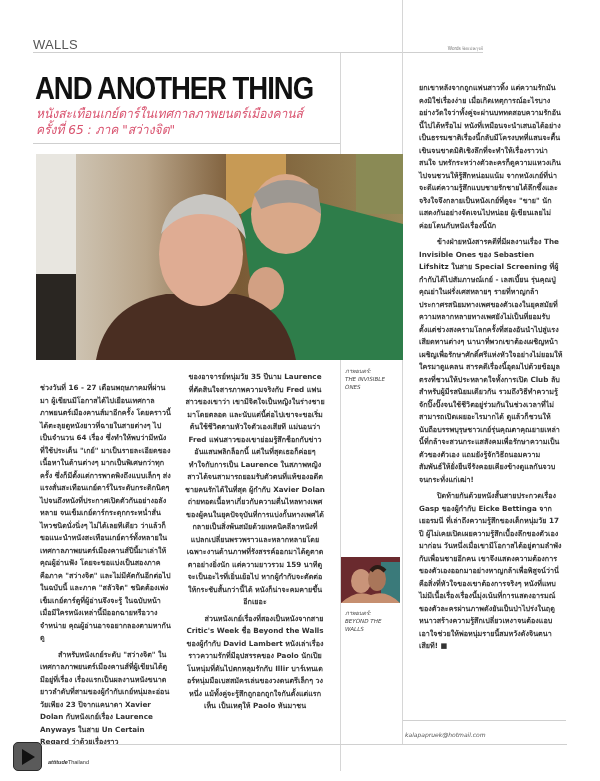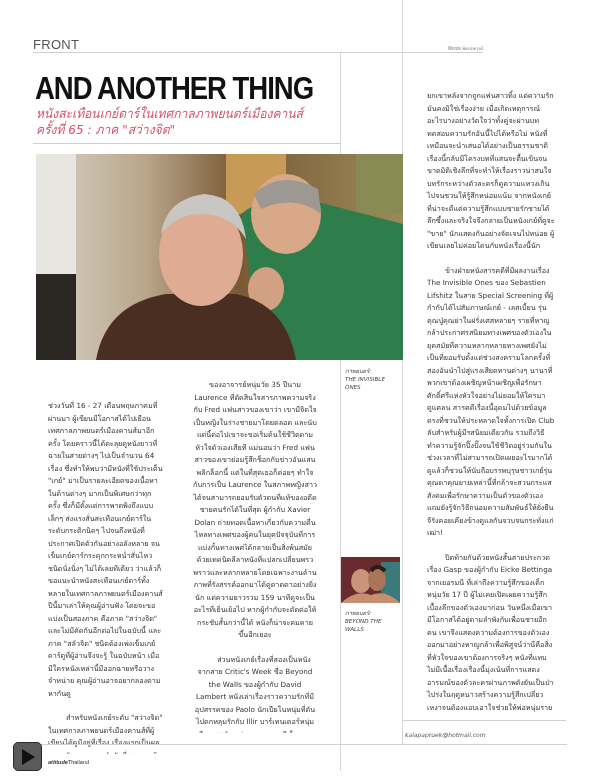--- a/index.html
+++ b/index.html
@@ -13,39 +13,39 @@
     .vrule { position: absolute; width: 1px; background: #d6d6d6; }
 
     .title { position: absolute; left: 35px; top: 72px; font-family: "Liberation Sans", sans-serif; font-weight: bold; font-size: 32px; letter-spacing: -1.2px; transform: scaleX(0.86); transform-origin: left top; color: #111; line-height: 1; white-space: nowrap; }
     .subtitle { position: absolute; left: 36px; top: 106px; font-family: "DejaVu Sans", sans-serif; font-style: italic; font-size: 13px; color: #d9536f; line-height: 16px; transform: scaleX(0.93); transform-origin: left top; white-space: nowrap; }
     .title-rule { position: absolute; left: 33px; top: 143px; width: 307px; height: 1px; background: #cfcfcf; }
 
     .photo { position: absolute; left: 36px; top: 154px; width: 367px; height: 206px; overflow: hidden; background: #6b5a45; }
     .photo svg { display: block; }
 
     .body-col { position: absolute; font-family: "DejaVu Sans", sans-serif; font-size: 7.2px; line-height: 12.5px; color: #333; text-align: left; }
-    .body-col p { margin: 12px; }
+    .body-col p { margin: 4px; font-weight: bold; }
     .body-col p.indent { text-indent: 18px; }
 
     .caption { position: absolute; font-family: "DejaVu Sans", sans-serif; font-style: italic; font-size: 5.6px; line-height: 8px; color: #444; text-transform: uppercase; }
 
     .thumb { position: absolute; left: 341px; top: 557px; width: 59px; height: 46px; overflow: hidden; background: #5a2a2a; }
 
     .email-rule { position: absolute; left: 403px; top: 720px; width: 163px; height: 1px; background: #d0d0d0; }
     .email { position: absolute; left: 405px; top: 731px; font-family: "DejaVu Sans", sans-serif; font-style: italic; font-size: 6px; color: #555; }
     .bottom-rule { position: absolute; left: 33px; top: 744px; width: 534px; height: 1px; background: #d0d0d0; }
 
     .play-btn { position: absolute; left: 13px; top: 742px; width: 29px; height: 29px; border-radius: 5px; background: #5a5a5a; border: 1.5px solid #2b2b2b; display: flex; align-items: center; justify-content: center; }
     .footer-brand { position: absolute; left: 48px; top: 759px; font-family: "Liberation Sans", sans-serif; font-size: 5.5px; color: #333; }
     .footer-brand b { font-weight: bold; font-style: italic; }
   </style>
 </head>
 <body>
 
-<div class="header-section">FRONT</div>
+<div class="header-section">WALLS</div>
 <div class="header-credit">Words ฟิตเปลกุรย์</div>
 <div class="header-rule"></div>
 
 <div class="vrule" style="left:340px; top:53px; height:718px;"></div>
 <div class="vrule" style="left:402px; top:0px; height:744px;"></div>
 
 <div class="title">AND ANOTHER THING</div>
 <div class="subtitle">
   <div>หนังสะเทือนเกย์ดาร์ในเทศกาลภาพยนตร์เมืองคานส์</div>
   <div>ครั้งที่ 65 : ภาค "สว่างจิต"</div>
@@ -92,21 +92,21 @@
     <ellipse cx="36" cy="22" rx="9" ry="12" fill="#a9765a"></ellipse>
     <path d="M0 46 Q15 32 30 38 Q45 32 59 46 Z" fill="#c68f70"></path>
     <path d="M30 14 Q36 6 44 14" stroke="#2a1c16" stroke-width="4" fill="none"></path>
   </svg>
 </div>
 <div class="caption" style="left:345px; top:609px; width:55px;">
   <div style="text-transform:none;">ภาพยนตร์:</div>
   <div>BEYOND THE WALLS</div>
 </div>
 
-<div class="body-col" style="left:36px; top:388px; width:139px; height:366px; overflow:hidden;">
+<div class="body-col" style="left:36px; top:378px; width:139px; height:366px; overflow:hidden;">
   <p>ช่วงวันที่ 16 - 27 เดือนพฤษภาคมที่ผ่านมา ผู้เขียนมีโอกาสได้ไปเยือนเทศกาลภาพยนตร์เมืองคานส์มาอีกครั้ง โดยคราวนี้ได้ตะลุยดูหนังยาวที่ฉายในสายต่างๆ ไปเป็นจำนวน 64 เรื่อง ซึ่งทำให้พบว่ามีหนังที่ใช้ประเด็น "เกย์" มาเป็นรายละเอียดของเนื้อหาในด้านต่างๆ มากเป็นพิเศษกว่าทุกครั้ง ซึ่งก็มีตั้งแต่การพาดพิงถึงแบบเล็กๆ ส่งแรงสั่นสะเทือนเกย์ดาร์ในระดับกระดิกนิดๆ ไปจนถึงหนังที่ประกาศเปิดตัวกันอย่างอลังหลาย จนเข็มเกย์ดาร์กระดุกกระหน่ำสั่นไหวชนิดนั่งนิ่งๆ ไม่ได้เลยทีเดียว ว่าแล้วก็ขอแนะนำหนังสะเทือนเกย์ดาร์ทั้งหลายในเทศกาลภาพยนตร์เมืองคานส์ปีนี้มาเล่าให้คุณผู้อ่านฟัง โดยจะขอแบ่งเป็นสองภาค คือภาค "สว่างจิต" และไม่มีคัตกันอีกต่อไปในฉบับนี้ และภาค "สลัวจิต" ชนิดต้องเพ่งเข็มเกย์ดาร์ดูที่ผู้อ่านจึงจะรู้ ในฉบับหน้า เมื่อมีใครหนังเหล่านี้มีออกฉายหรือวางจำหน่าย คุณผู้อ่านอาจอยากลองตามหากันดู</p>
   <p class="indent">สำหรับหนังเกย์ระดับ "สว่างจิต" ในเทศกาลภาพยนตร์เมืองคานส์ที่ผู้เขียนได้ดูมีอยู่ที่เรื่อง เรื่องแรกเป็นผลงานหนังขนาดยาวลำดับที่สามของผู้กำกับเกย์หนุ่มละอ่อนวัยเพียง 23 ปีจากแคนาดา Xavier Dolan กับหนังเกย์เรื่อง Laurence Anyways ในสาย Un Certain Regard ว่าด้วยเรื่องราว</p>
 </div>
 
 <div class="body-col" style="left:181px; top:367px; width:148px; height:366px; overflow:hidden;text-align:center;">
   <p>ของอาจารย์หนุ่มวัย 35 ปีนาม Laurence ที่ตัดสินใจสารภาพความจริงกับ Fred แฟนสาวของเขาว่า เขามีจิตใจเป็นหญิงในร่างชายมาโดยตลอด และนับแต่นี้ต่อไปเขาจะขอเริ่มต้นใช้ชีวิตตามหัวใจตัวเองเสียที แม่นอนว่า Fred แฟนสาวของเขาย่อมรู้สึกช็อกกับข่าวอันแสนพลิกล็อกนี้ แต่ในที่สุดเธอก็ค่อยๆ ทำใจกับการเป็น Laurence ในสภาพหญิงสาวได้จนสามารถยอมรับตัวตนที่แท้ของอดีตชายคนรักได้ในที่สุด ผู้กำกับ Xavier Dolan ถ่ายทอดเนื้อหาเกี่ยวกับความตื่นไหลทางเพศของผู้คนในยุคปัจจุบันที่การแบ่งกั้นทางเพศได้กลายเป็นสิ่งพ้นสมัยด้วยเทคนิคลีลาหนังที่แปลกเปลี่ยนพรวพราวและหลากหลายโดยเฉพาะงานด้านภาพที่รังสรรค์ออกมาได้ดูตาดตาอย่างยิ่งนัก แต่ความยาวรวม 159 นาทีดูจะเป็นอะไรที่เยิ่นเย้อไป หากผู้กำกับจะตัดต่อให้กระชับสั้นกว่านี้ได้ หนังก็น่าจะคมคายขึ้นอีกเยอะ</p>
   <p class="indent">ส่วนหนังเกย์เรื่องที่สองเป็นหนังจากสาย Critic's Week ชื่อ Beyond the Walls ของผู้กำกับ David Lambert หนังเล่าเรื่องราวความรักที่มีอุปสรรคของ Paolo นักเปียโนหนุ่มที่ดันไปตกหลุมรักกับ Illir บาร์เทนเดอร์หนุ่มมือเบสสมัครเล่นของวงดนตรีเล็กๆ วงหนึ่ง แม้ทั้งคู่จะรู้สึกถูกอกถูกใจกันตั้งแต่แรกเห็น เป็นเหตุให้ Paolo หันมาชน</p>
 </div>
 
 <div class="body-col" style="left:415px; top:78px; width:152px; height:635px; overflow:hidden;">

